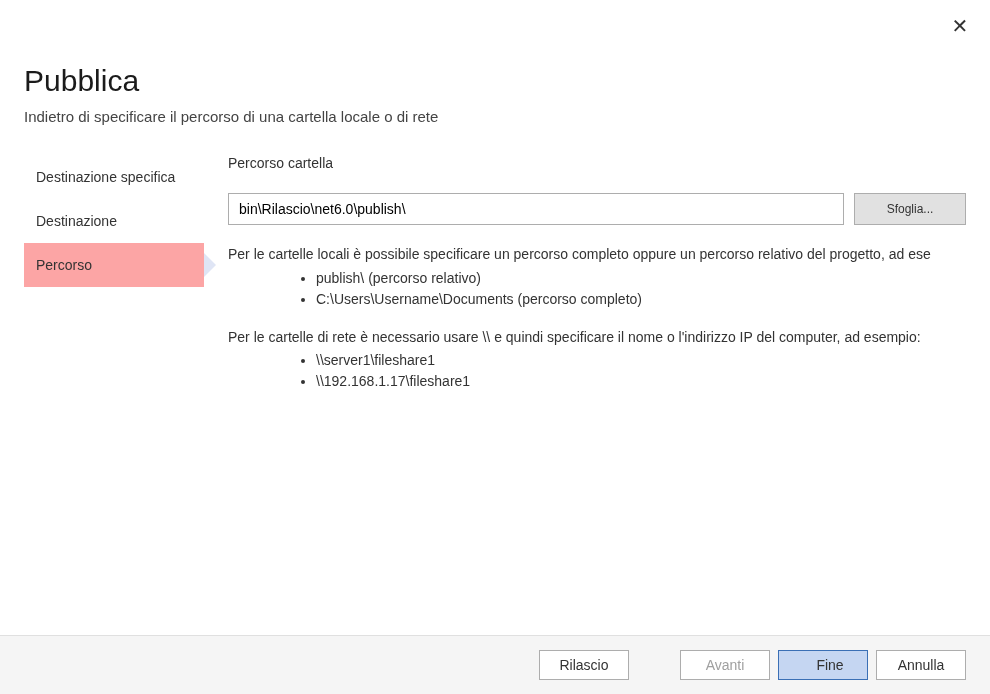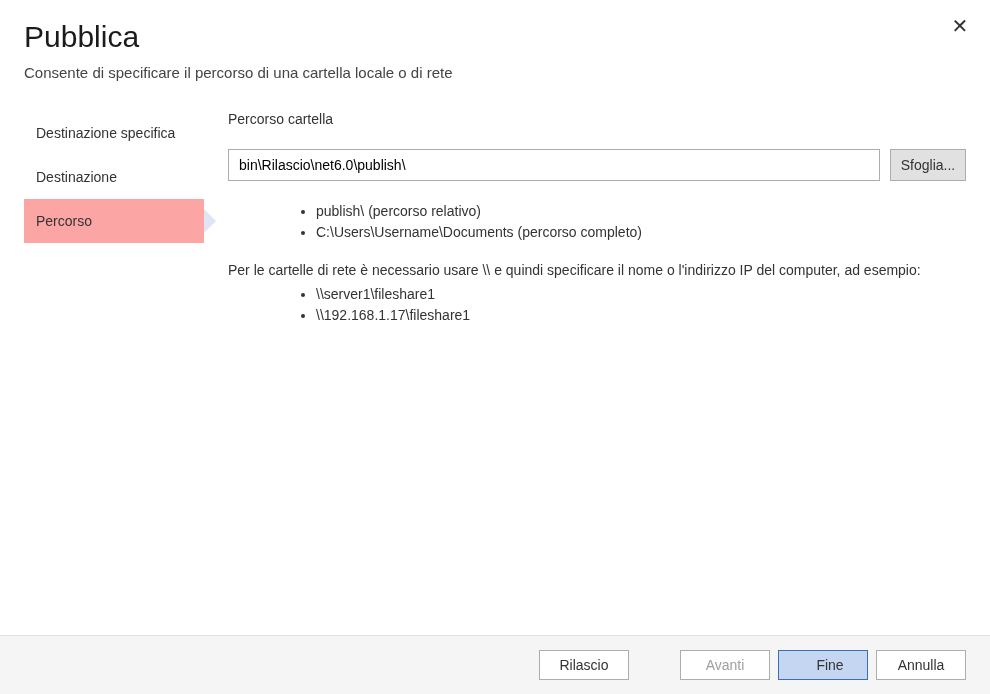--- a/index.html
+++ b/index.html
@@ -28,21 +28,21 @@
       align-items: center;
       justify-content: center;
       cursor: pointer;
       font-size: 20px;
       color: #333;
       background: transparent;
       border: none;
     }
     
     .header {
-      padding: 20px 24px 0 24px;
+      padding: 64px 24px 0 24px;
     }
     
     .title {
       font-size: 30px;
       font-weight: 400;
       color: #1b1b1b;
       margin-bottom: 10px;
     }
     
     .subtitle {
@@ -108,25 +108,25 @@
       flex: 1;
       height: 32px;
       padding: 4px 10px;
       font-size: 14px;
       border: 1px solid #adadad;
       font-family: inherit;
       background: #ffffff;
     }
     
     .browse-btn {
-      width: 76px;
+      width: 112px;
       height: 32px;
       background: #e1e1e1;
       border: 1px solid #adadad;
-      font-size: 14px;
+      font-size: 12px;
       cursor: pointer;
       font-family: inherit;
       color: #333;
     }
     
     .help-text {
       font-size: 14px;
       color: #333;
       line-height: 1.4;
     }
@@ -185,39 +185,40 @@
       padding-left: 28px;
     }
   </style>
 </head>
 <body>
 
 <button class="close-btn">✕</button>
 
 <div class="header">
   <h1 class="title">Pubblica</h1>
-  <p class="subtitle">Consente di specificare il percorso di una cartella locale o di rete</p>
+  <p class="subtitle">Indietro di specificare il percorso di una cartella locale o di rete</p>
 </div>
 
 <div class="content-wrapper">
   <div class="sidebar">
     <div class="sidebar-item">Destinazione specifica</div>
     <div class="sidebar-item">Destinazione</div>
     <div class="sidebar-item active">Percorso</div>
   </div>
 
   <div class="main-content">
     <div class="field-label">Percorso cartella</div>
 
     <div class="input-row">
       <input type="text" class="text-input" value="bin\Rilascio\net6.0\publish\" style="">
       <button class="browse-btn">Sfoglia...</button>
     </div>
 
     <div class="help-text">
+      <p class="help-paragraph">Per le cartelle locali è possibile specificare un percorso completo oppure un percorso relativo del progetto, ad ese</p>
       <ul class="help-list">
         <li>publish\ (percorso relativo)</li>
         <li>C:\Users\Username\Documents (percorso completo)</li>
       </ul>
 
       <p class="help-paragraph">Per le cartelle di rete è necessario usare \\ e quindi specificare il nome o l'indirizzo IP del computer, ad esempio:</p>
       <ul class="help-list">
         <li>\\server1\fileshare1</li>
         <li>\\192.168.1.17\fileshare1</li>
       </ul>

